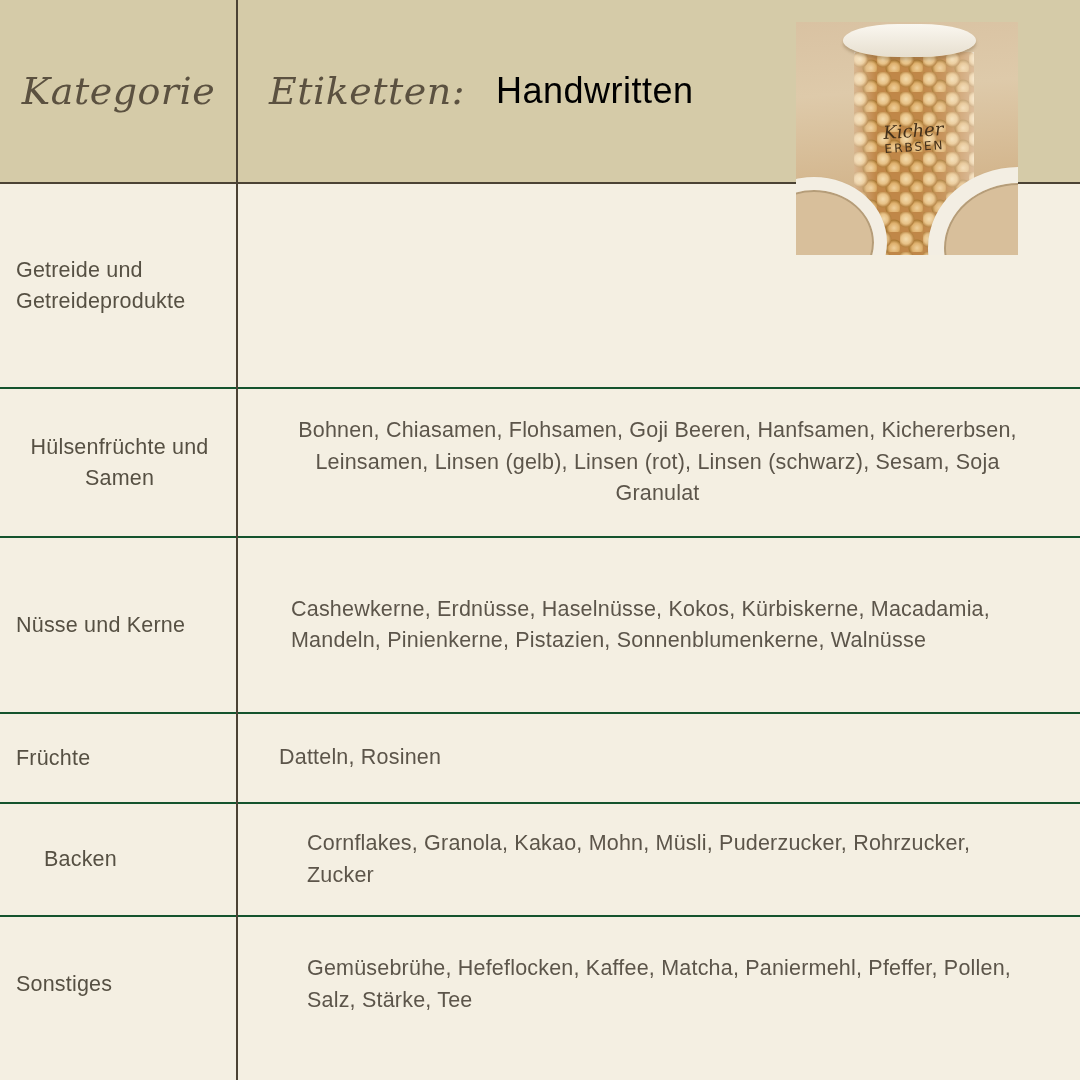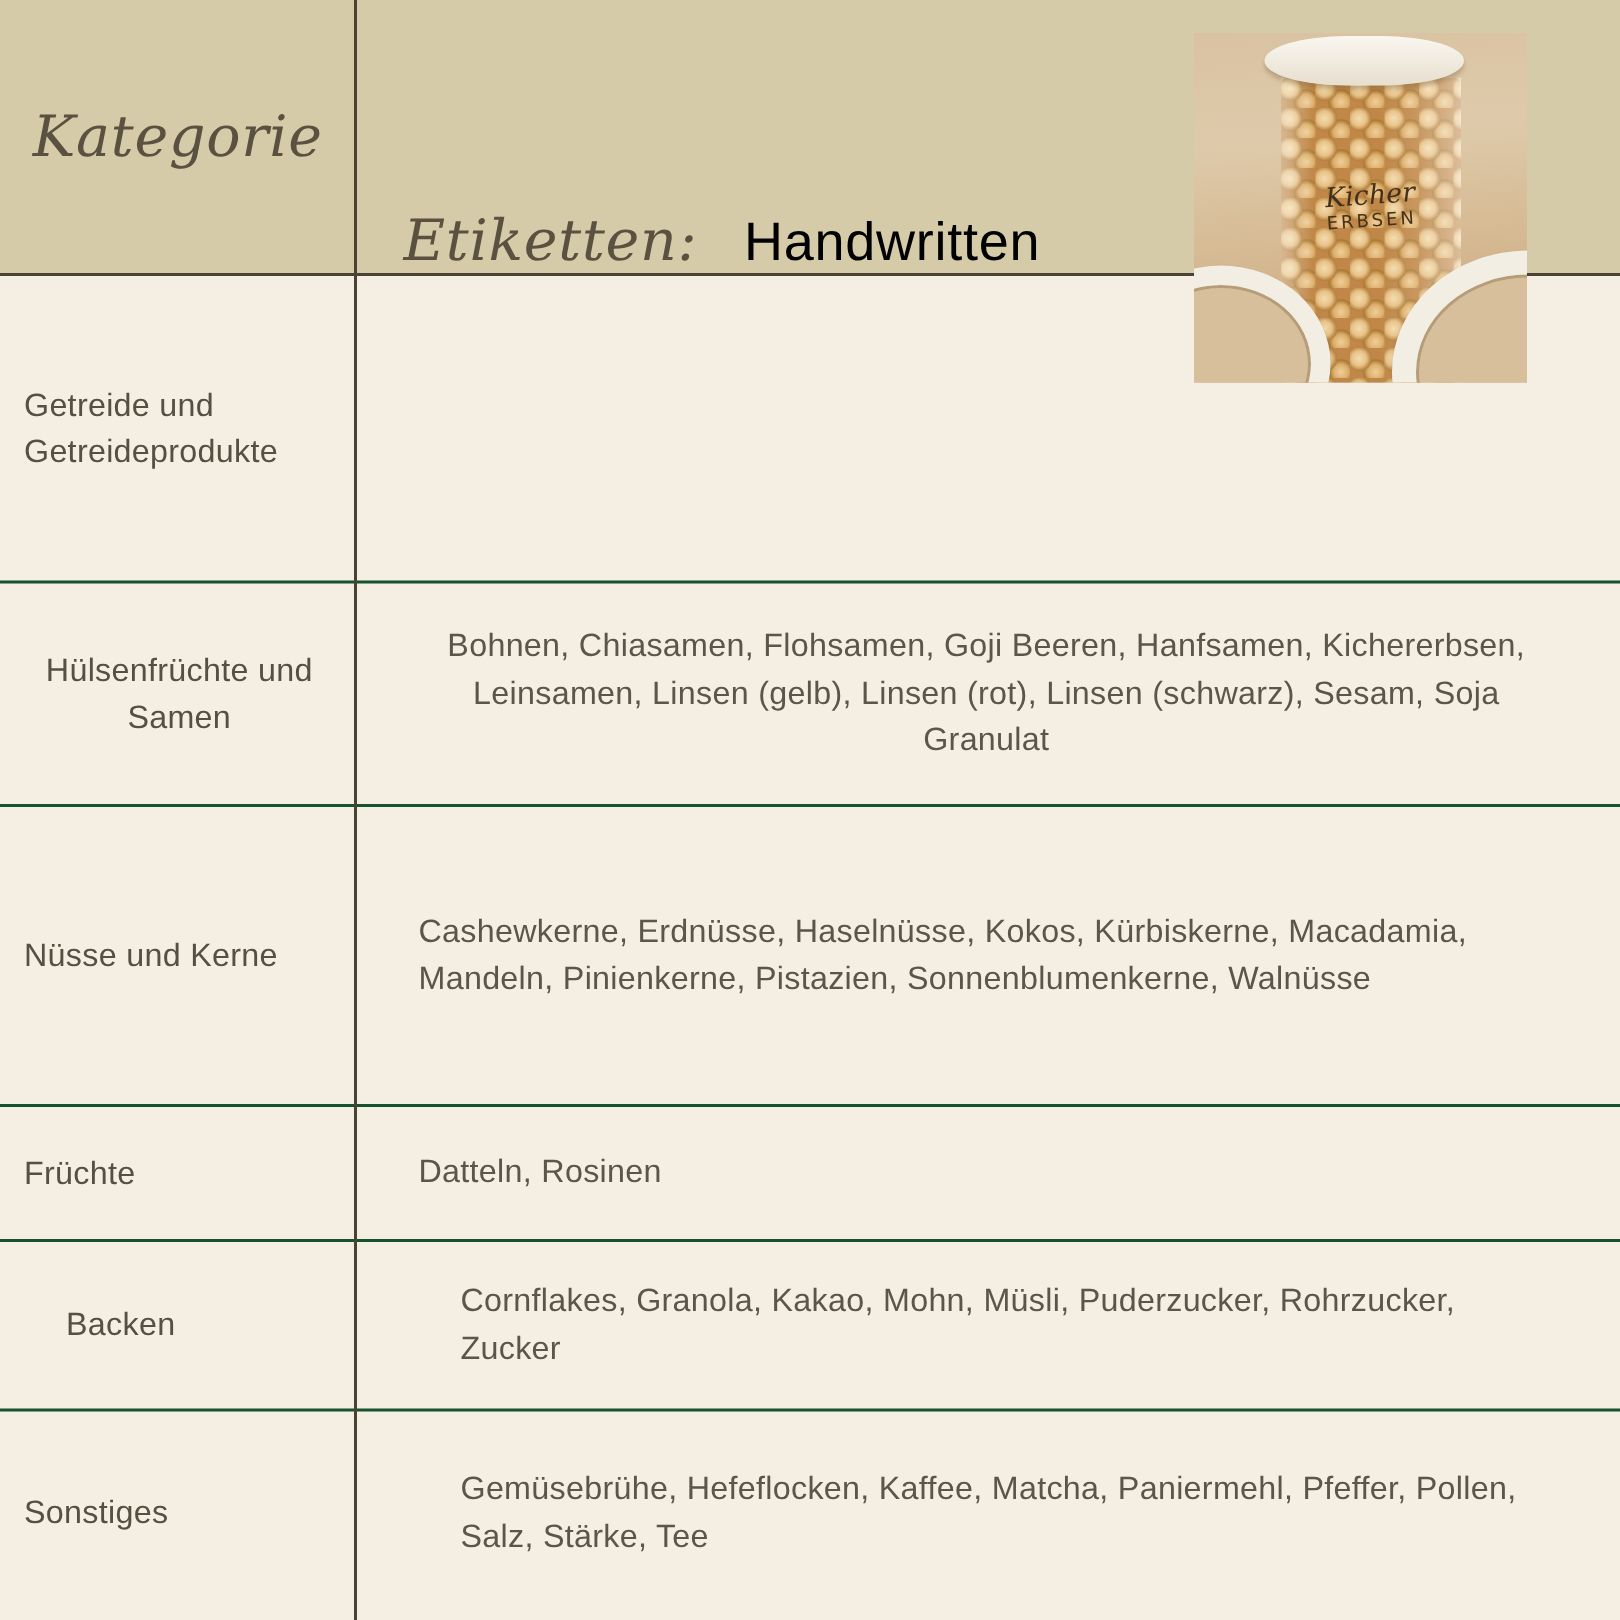--- a/index.html
+++ b/index.html
@@ -12,31 +12,31 @@
   
   .vline{position:absolute;left:236px;top:0;bottom:0;width:2px;background:#4b4234;z-index:1;}
 
   
   .header{
     box-sizing:border-box;height:184px;display:flex;
     background:#d5cba8;border-bottom:2px solid #4b4234;
   }
   .hcell{display:flex;align-items:center;}
   .hcell.left{width:237px;justify-content:center;}
-  .hcell.right{flex:1;padding-left:32px;align-items:flex-end;}
+  .hcell.right{flex:1;padding-left:32px;}
   .serif-it{
     font-family:"DejaVu Serif","Liberation Serif",serif;
     font-style:italic;font-size:38px;color:#5b5140;letter-spacing:.5px;
   }
   .hsans{font-family:Liberation Sans, sans-serif;font-size:36px;color:#000000;margin-left:31px;letter-spacing:.5px;}
 
   
   .row{box-sizing:border-box;display:flex;border-bottom:2px solid #14532d;}
   .row.last{border-bottom:none;}
-  .r1{height:205px;} .r2{height:149px;text-align:center;} .r3{height:200px;}
+  .r1{height:205px;} .r2{height:149px;text-align:center;} .r3{height:176px;gap:12px;}
   .r4{height:90px;}  .r5{height:113px;padding-left:28px;} .r6{height:135px;gap:28px;}
   .cell{display:flex;align-items:center;box-sizing:border-box;}
   .cell.cat{
     width:237px;padding:0 14px 0 16px;
     font-size:21.5px;line-height:31px;color:#565043;letter-spacing:.2px;
   }
   .cell.items{
     flex:1;padding:0 44px 0 42px;
     font-size:21.5px;line-height:31.5px;color:#5c554a;letter-spacing:.2px;
   }

